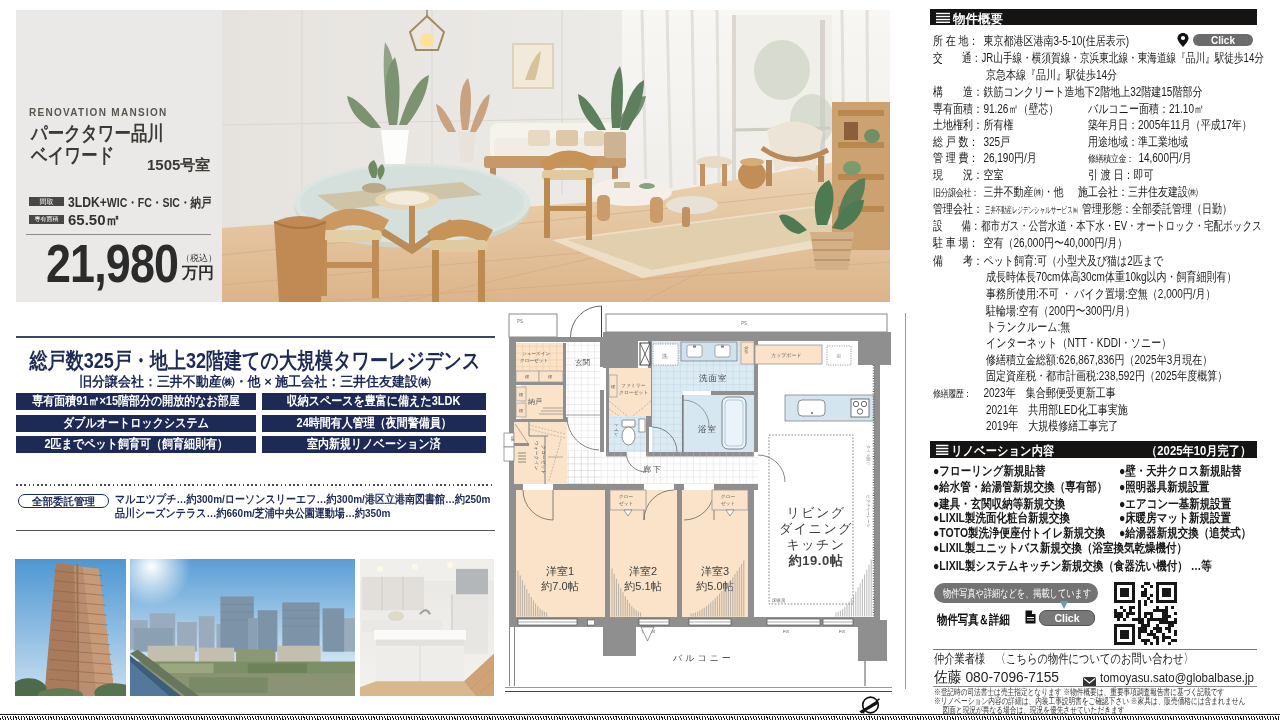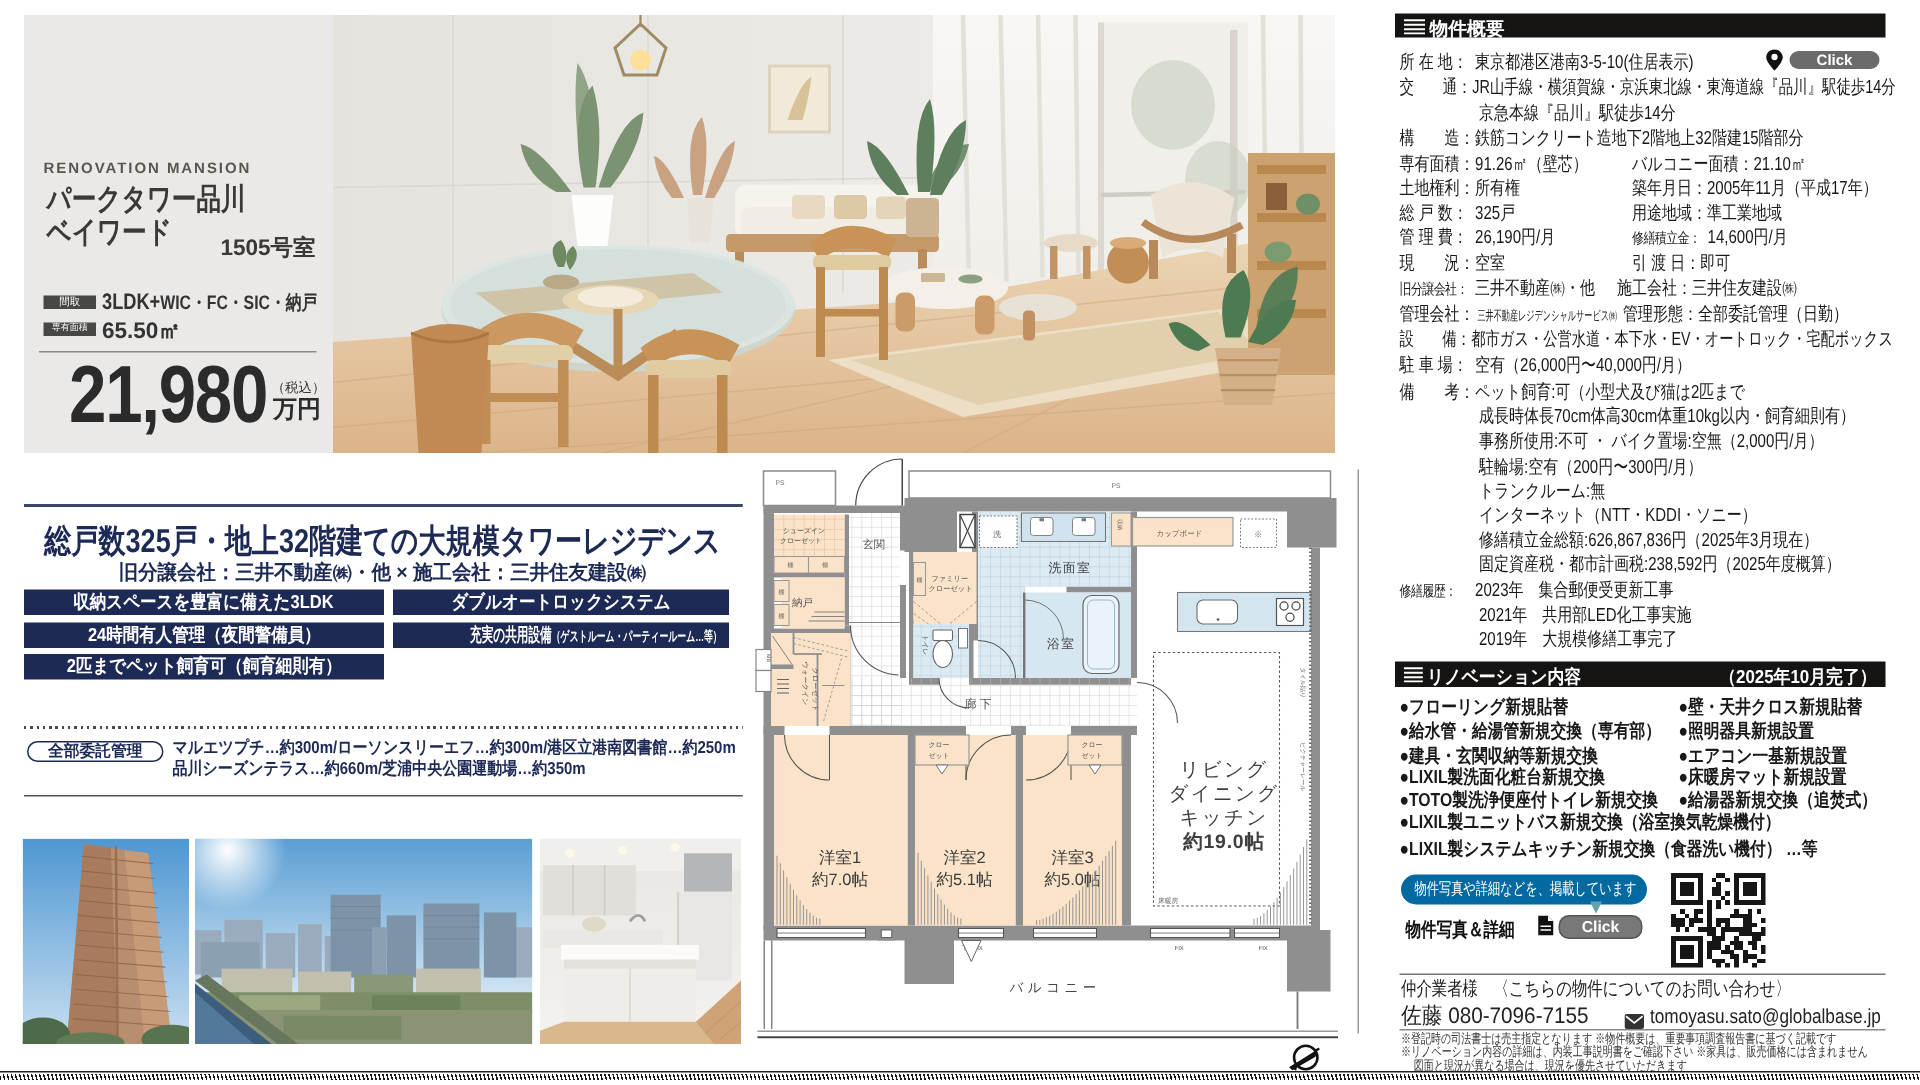--- a/index.html
+++ b/index.html
@@ -220,25 +220,26 @@
 </div>
 
 <div class="abs" style="left:16px;top:336px;width:482px;height:2px;background:#3c4668;"></div>
 
 <div class="abs navy" style="left:255px;top:346px;font-size:22px;font-weight:bold;white-space:nowrap;transform:translateX(-50%) scaleX(0.82);">総戸数325戸・地上32階建ての大規模タワーレジデンス</div>
 
 <div class="abs navy" style="left:255px;top:373px;font-size:13.5px;font-weight:bold;white-space:nowrap;transform:translateX(-50%) scaleX(0.96);">旧分譲会社：三井不動産㈱・他 × 施工会社：三井住友建設㈱</div>
 
 <div class="abs" style="left:16px;top:393px;width:482px;">
   <div style="display:grid;grid-template-columns:240px 224px;grid-gap:4.5px 6px;">
+    <div class="pill"><span>専有面積91㎡×15階部分の開放的なお部屋</span></div>
     <div class="pill"><span>収納スペースを豊富に備えた3LDK</span></div>
     <div class="pill"><span>ダブルオートロックシステム</span></div>
     <div class="pill"><span>24時間有人管理（夜間警備員）</span></div>
-    <div class="pill"><span style="transform:scaleX(0.62);">充実の共用設備<span style="font-size:9.5px;">（ゲストルーム・パーティールーム…等）</span></span></div>
     <div class="pill"><span>2匹までペット飼育可（飼育細則有）</span></div>
+    <div class="pill"><span>室内新規リノベーション済</span></div>
   </div>
 </div>
 <style>
  .pill{background:#1e2a56;color:#fff;font-size:12.5px;font-weight:bold;height:17px;line-height:17px;text-align:center;white-space:nowrap;}
  .pill>span{display:inline-block;transform:scaleX(0.88);transform-origin:50% 50%;}
 </style>
 
 <div class="abs" style="left:16px;top:484px;width:481px;height:2px;background:repeating-linear-gradient(90deg,#4a4a4a 0 1.6px,transparent 1.6px 4.2px);"></div>
 
 <div class="abs" style="left:18px;top:494px;width:89px;height:12px;border:1.5px solid #1e2a56;border-radius:8px;text-align:center;font-size:10.5px;font-weight:bold;line-height:12px;color:#1e2a56;">全部委託管理</div>
@@ -878,21 +879,21 @@
 <div class="bl" style="top:524.5px;">●TOTO製洗浄便座付トイレ新規交換</div>
 <div class="bl" style="top:540px;">●LIXIL製ユニットバス新規交換（浴室換気乾燥機付）</div>
 <div class="bl" style="top:558px;">●LIXIL製システムキッチン新規交換（食器洗い機付） …等</div>
 
 <div class="bl2" style="top:463px;">●壁・天井クロス新規貼替</div>
 <div class="bl2" style="top:479px;">●照明器具新規設置</div>
 <div class="bl2" style="top:495.5px;">●エアコン一基新規設置</div>
 <div class="bl2" style="top:510px;">●床暖房マット新規設置</div>
 <div class="bl2" style="top:524.5px;">●給湯器新規交換（追焚式）</div>
 
-<div class="abs" style="left:934px;top:583px;width:164px;height:20px;background:#0369a1;border-radius:10px;color:#fff;font-size:11px;line-height:20px;white-space:nowrap;"><span style="display:inline-block;margin-left:9px;transform:scaleX(0.74);transform-origin:0 50%;">物件写真や詳細などを、掲載しています</span></div>
+<div class="abs" style="left:934px;top:583px;width:164px;height:20px;background:#737373;border-radius:10px;color:#fff;font-size:11px;line-height:20px;white-space:nowrap;"><span style="display:inline-block;margin-left:9px;transform:scaleX(0.74);transform-origin:0 50%;">物件写真や詳細などを、掲載しています</span></div>
 
 <div class="abs" style="left:1060px;top:601px;width:0;height:0;border-left:4px solid transparent;border-right:4px solid transparent;border-top:8px solid #62a0ab;"></div>
 
 <div class="abs" style="left:937px;top:611px;font-size:13px;font-weight:bold;color:#111;white-space:nowrap;transform:scaleX(0.8);transform-origin:0 0;">物件写真＆詳細</div>
 
 <div class="abs" style="left:1025px;top:610px;">
 <svg width="11" height="14" xmlns="http://www.w3.org/2000/svg">
       <path d="M0.5 0.5 h6.5 l3.5 3.5 v9.5 h-10 z" fill="#111"></path>
       <path d="M7 0.5 l3.5 3.5 h-3.5 z" fill="#fff"></path>
       <g stroke="#fff" stroke-width="1">

